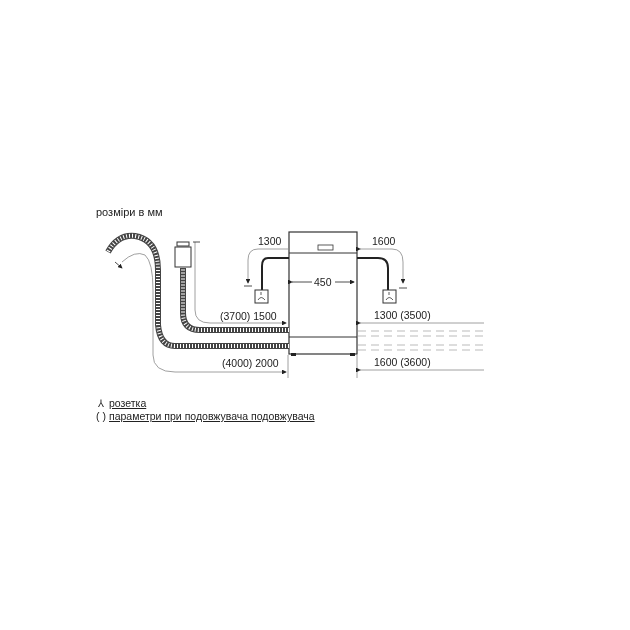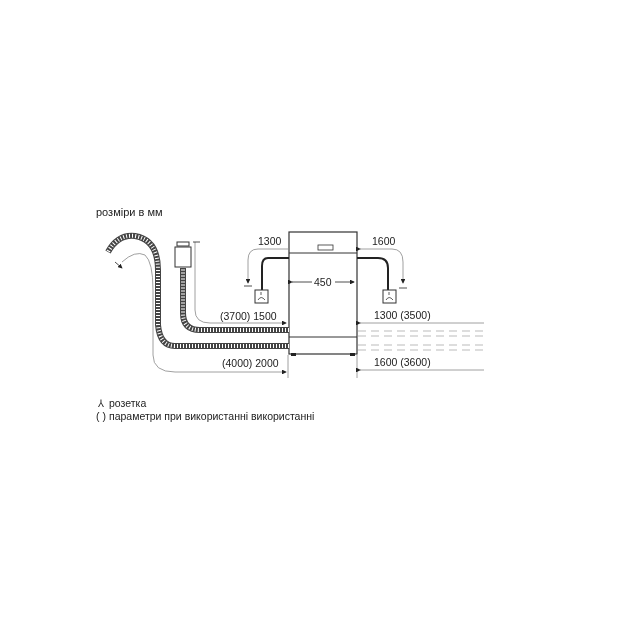--- a/index.html
+++ b/index.html
@@ -1,20 +1,20 @@
 <!DOCTYPE html>
 <html><head>
   <meta charset="utf-8">
   <style>
     html, body { margin: 0; padding: 0; background: #ffffff; }
     body { width: 630px; height: 630px; position: relative; overflow: hidden; font-family: "Liberation Sans", sans-serif; }
     #diagram { position: absolute; left: 0; top: 0; width: 630px; height: 630px; }
     .lbl { font-family: "Liberation Sans", sans-serif; font-size: 10.5px; fill: #222; }
     .title { font-family: "Liberation Sans", sans-serif; font-size: 11px; fill: #222; }
-    .legend { position: absolute; left: 96px; top: 397px; font-size: 10.5px; color: #222; line-height: 13px; }
+    .legend { position: absolute; left: 96px; top: 397px; font-size: 10.5px; color: #222; line-height: 13px; text-decoration: underline; }
     .legend div { white-space: nowrap; }
     .legend .sym { display: inline-block; width: 10px; text-align: center; margin-right: 3px; }
   </style>
 </head>
 <body>
 
 <svg id="diagram" viewBox="0 0 630 630" xmlns="http://www.w3.org/2000/svg">
   <defs>
     <marker id="arr" markerWidth="6" markerHeight="6" refX="5" refY="3" orient="auto">
       <path d="M0,0 L6,3 L0,6 z" fill="#222"></path>
@@ -84,15 +84,15 @@
     <line x1="358" y1="345" x2="484" y2="345"></line>
     <line x1="358" y1="350" x2="484" y2="350"></line>
   </g>
 </svg>
 
 <div class="legend">
   <div>
     <span class="sym">⅄</span><span>розетка</span>
   </div>
   <div>
-    <span class="sym">( )</span><span>параметри при використанні використанні</span>
+    <span class="sym">( )</span><span>параметри при подовжувача подовжувача</span>
   </div>
 </div>
 
 </body></html>

